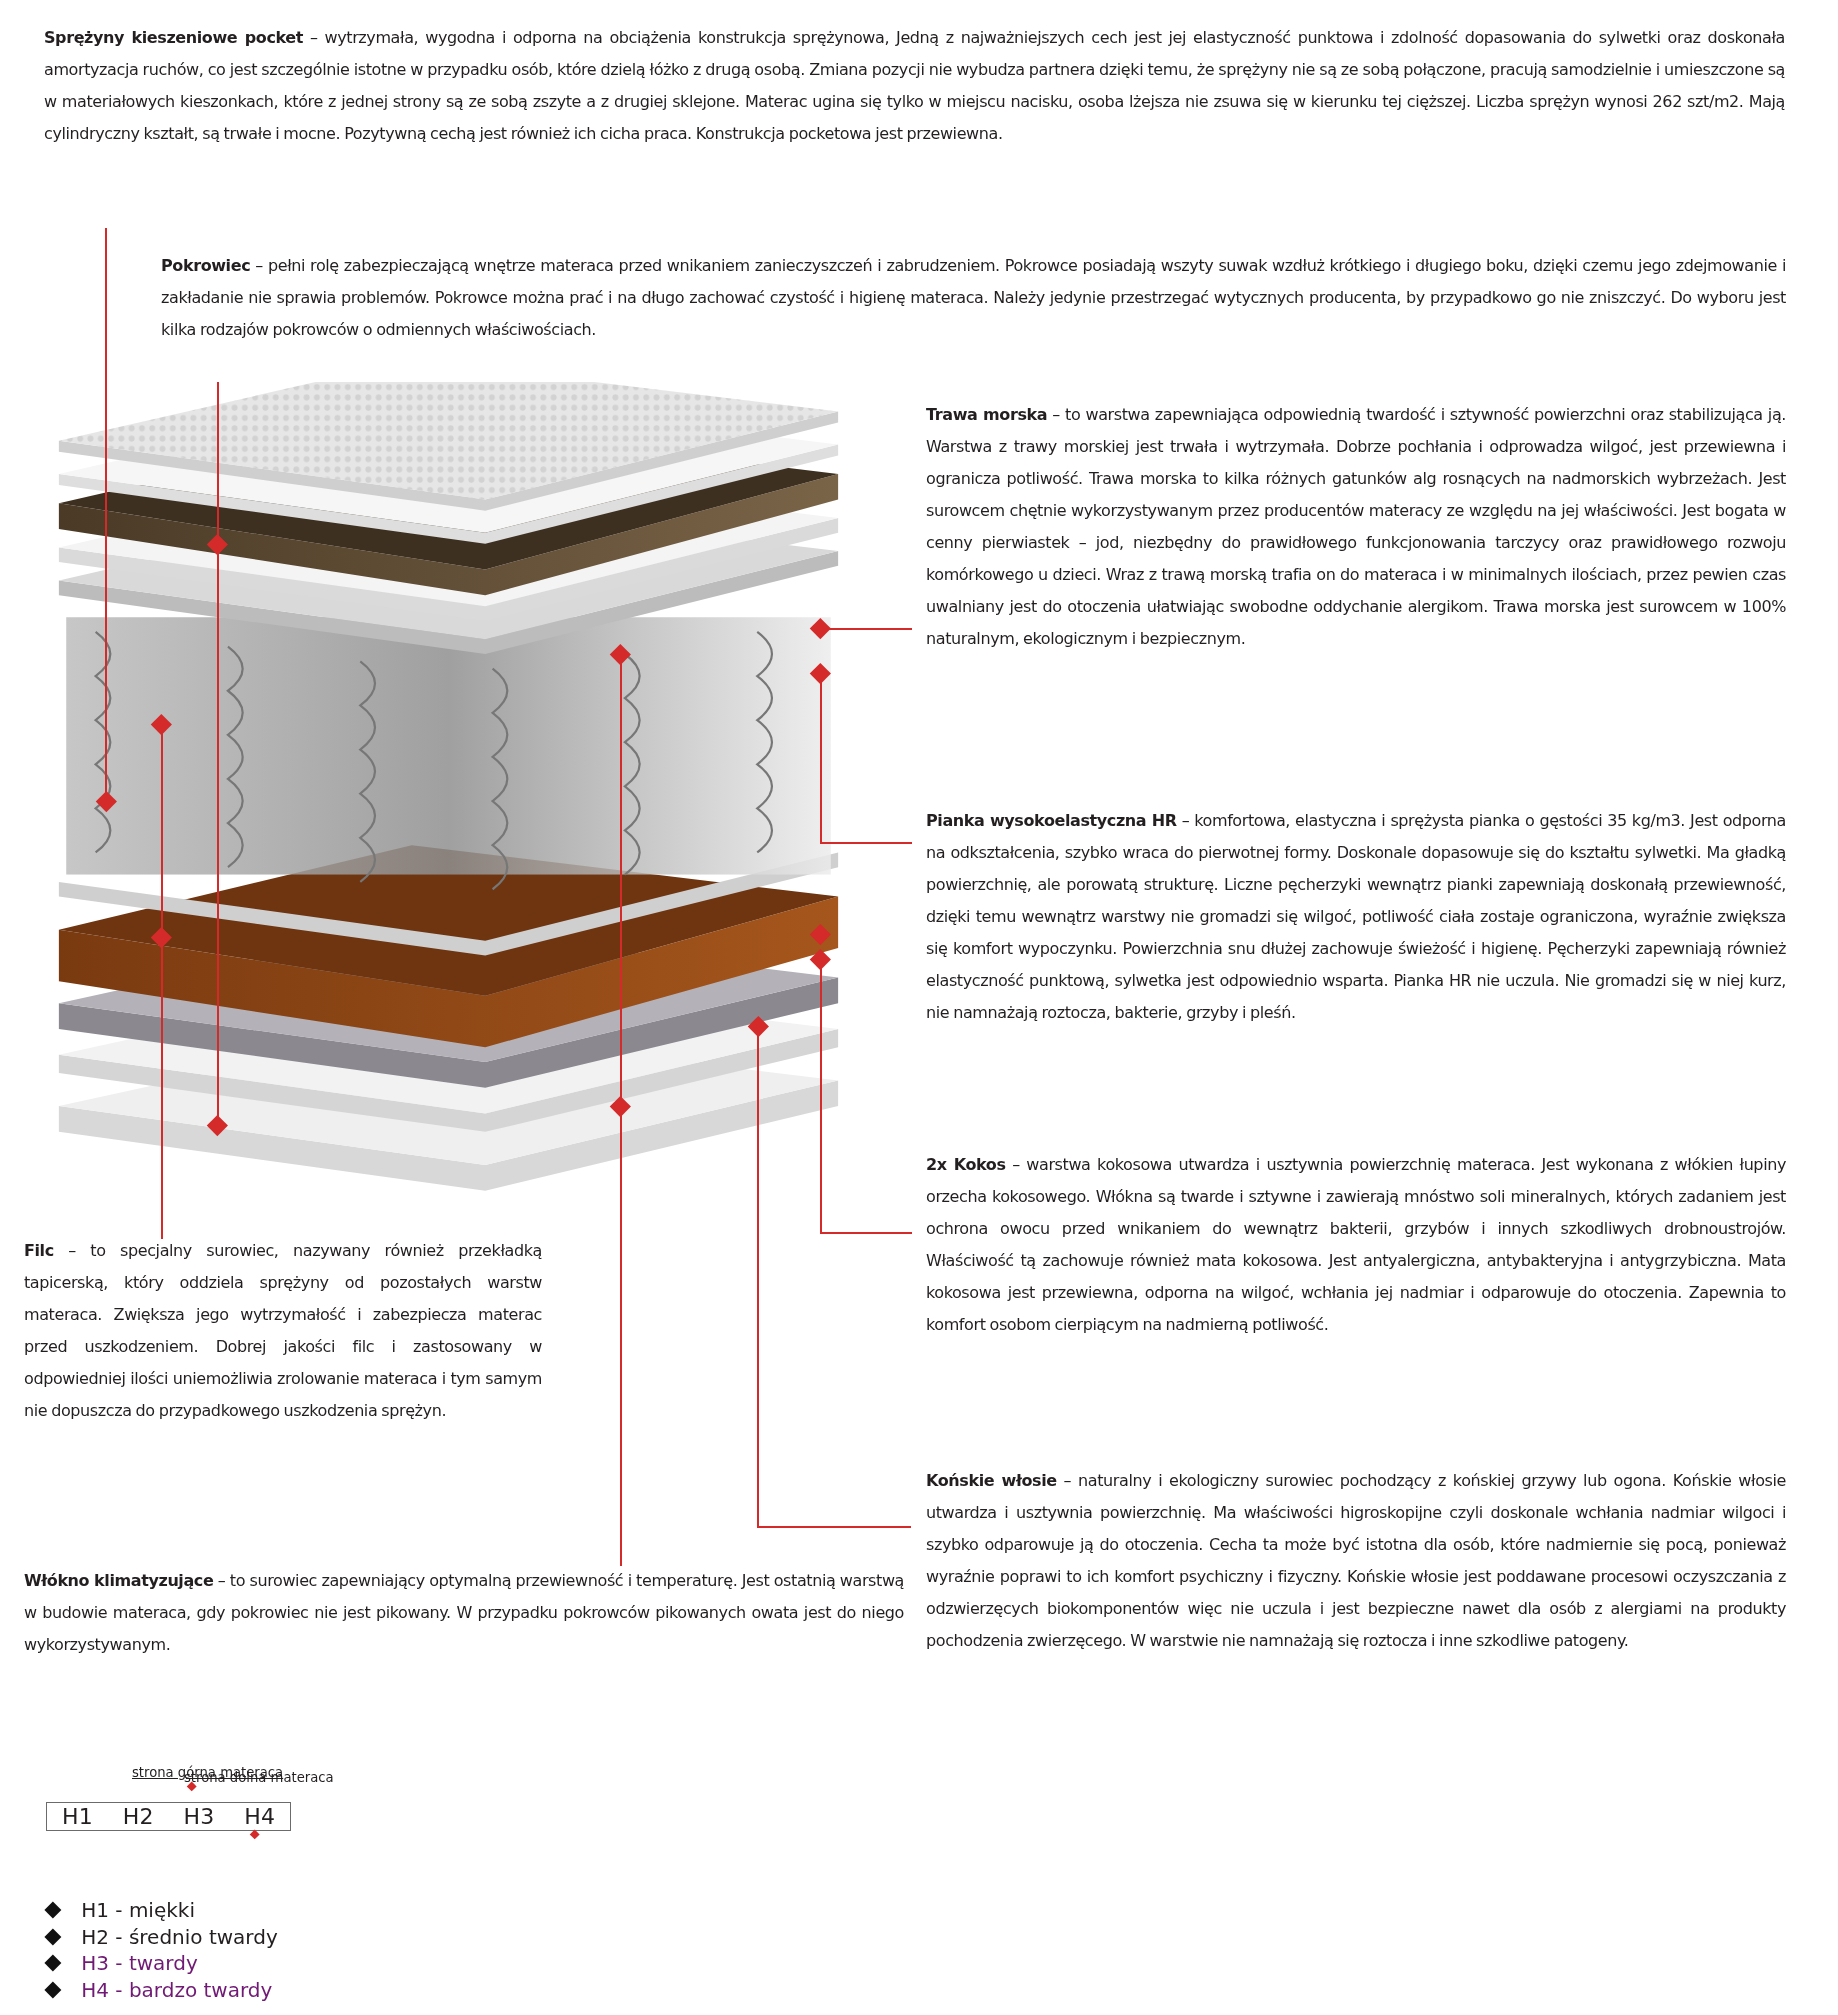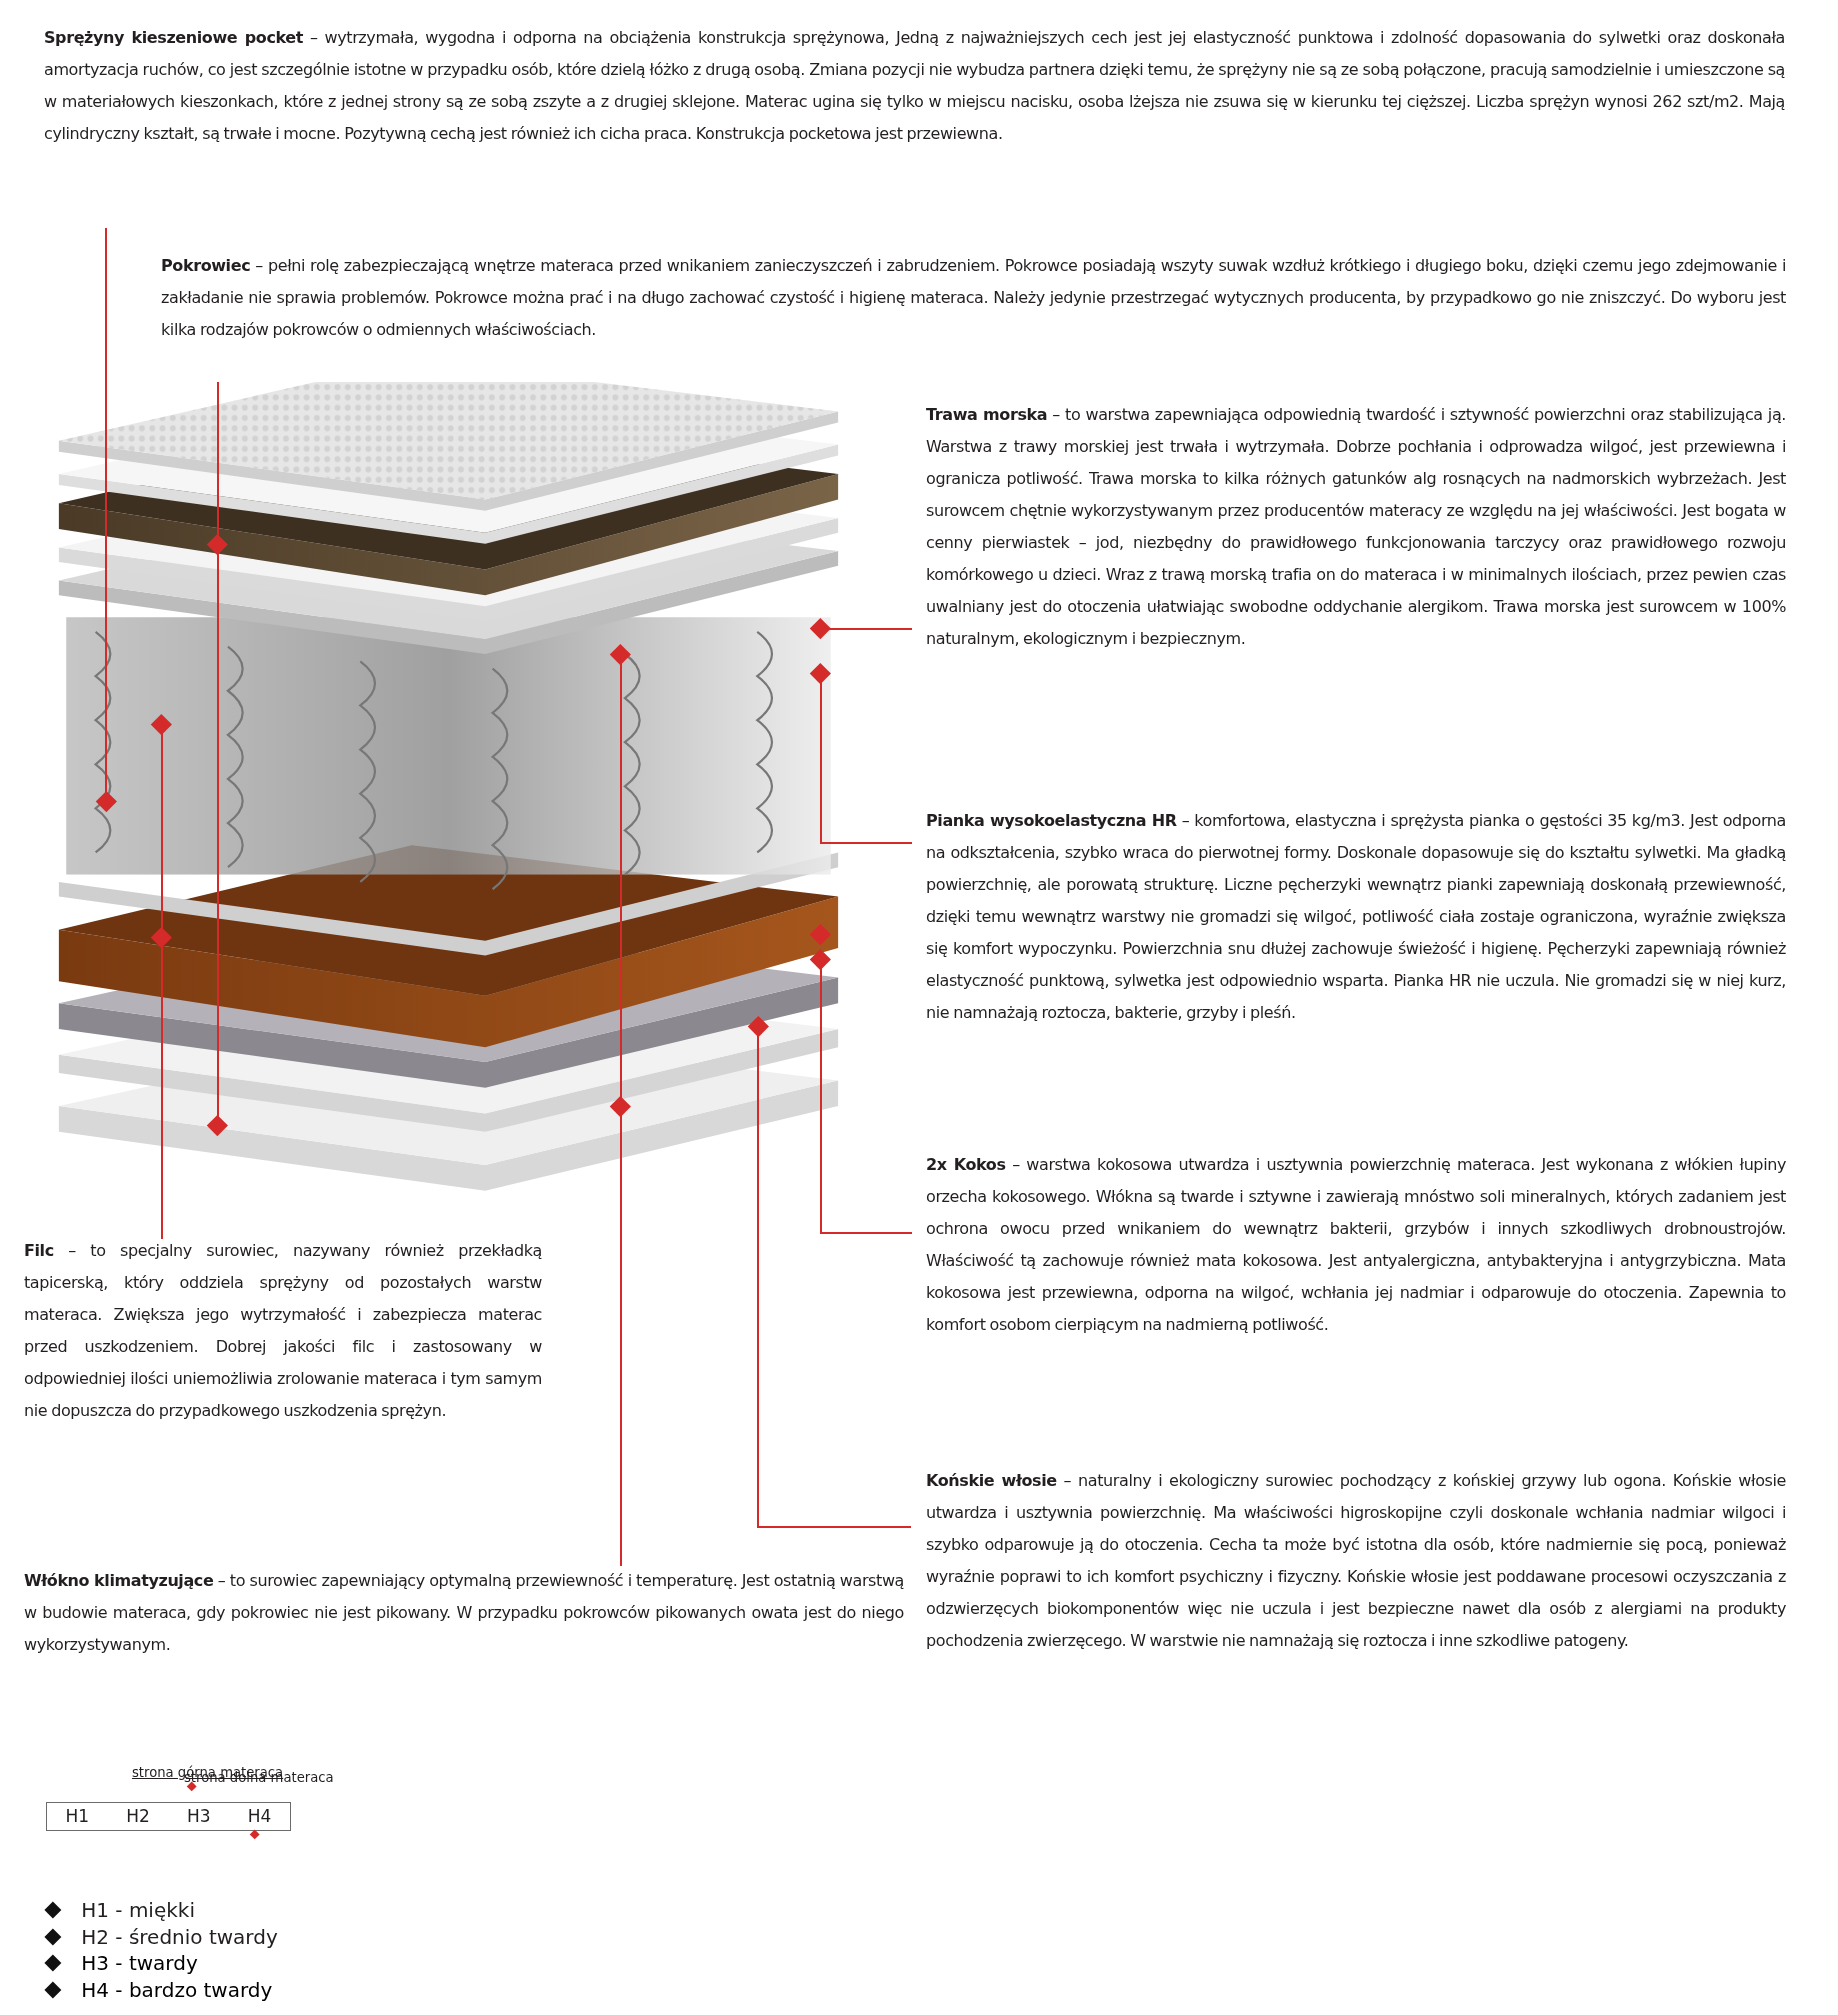--- a/index.html
+++ b/index.html
@@ -12,26 +12,26 @@
   #p-trawa { left:926px; top:399px; width:860px; }
   #p-pianka { left:926px; top:805px; width:860px; }
   #p-kokos { left:926px; top:1149px; width:860px; }
   #p-konskie { left:926px; top:1465px; width:860px; }
   #p-filc { left:24px; top:1235px; width:518px; }
   #p-wlokno { left:24px; top:1565px; width:880px; }
   .leader { position:absolute; background:#d42a2a; }
   .hline { height:2.2px; } .vline { width:2.2px; }
   .diamond { position:absolute; width:14.7px; height:14.7px; background:#d42a2a; transform:rotate(45deg); }
   #mattress { position:absolute; left:44px; top:382px; width:809px; height:816px; }
-  .scale-box { position:absolute; left:46px; top:1802px; width:243px; height:26.5px; border:1.5px solid #6b6b6b; display:flex; justify-content:space-around; align-items:center; font-size:17px; }
+  .scale-box { position:absolute; left:46px; top:1802px; width:243px; height:26.5px; border:1.5px solid #6b6b6b; display:flex; justify-content:space-around; align-items:center; font-size:22px; }
   .scale-label { position:absolute; font-size:13.2px; }
   .legend { position:absolute; left:40px; top:1897px; font-size:20px; line-height:26.5px; }
   .legend-item { display:flex; align-items:center; }
   .legend-item .bullet { width:11.8px; height:11.8px; background:#111; transform:rotate(45deg); margin-right:22px; margin-left:7.4px; }
-  .red { color:#000000; }
+  .red { color:#701a75; }
 </style>
 </head>
 <body>
 
 <div class="para" id="p-top"><b>Sprężyny kieszeniowe pocket</b><span> – wytrzymała, wygodna i odporna na obciążenia konstrukcja sprężynowa, Jedną z najważniejszych cech jest jej elastyczność punktowa i zdolność dopasowania do sylwetki oraz doskonała amortyzacja ruchów, co jest szczególnie istotne w przypadku osób, które dzielą łóżko z drugą osobą. Zmiana pozycji nie wybudza partnera dzięki temu, że sprężyny nie są ze sobą połączone, pracują samodzielnie i umieszczone są w materiałowych kieszonkach, które z jednej strony są ze sobą zszyte a z drugiej sklejone. Materac ugina się tylko w miejscu nacisku, osoba lżejsza nie zsuwa się w kierunku tej cięższej. Liczba sprężyn wynosi 262 szt/m2. Mają cylindryczny kształt, są trwałe i mocne. Pozytywną cechą jest również ich cicha praca. Konstrukcja pocketowa jest przewiewna.</span></div>
 <div class="para" id="p-pokrowiec"><b>Pokrowiec</b><span> – pełni rolę zabezpieczającą wnętrze materaca przed wnikaniem zanieczyszczeń i zabrudzeniem. Pokrowce posiadają wszyty suwak wzdłuż krótkiego i długiego boku, dzięki czemu jego zdejmowanie i zakładanie nie sprawia problemów. Pokrowce można prać i na długo zachować czystość i higienę materaca. Należy jedynie przestrzegać wytycznych producenta, by przypadkowo go nie zniszczyć. Do wyboru jest kilka rodzajów pokrowców o odmiennych właściwościach.</span></div>
 <div class="para" id="p-trawa"><b>Trawa morska</b><span> – to warstwa zapewniająca odpowiednią twardość i sztywność powierzchni oraz stabilizująca ją. Warstwa z trawy morskiej jest trwała i wytrzymała. Dobrze pochłania i odprowadza wilgoć, jest przewiewna i ogranicza potliwość. Trawa morska to kilka różnych gatunków alg rosnących na nadmorskich wybrzeżach. Jest surowcem chętnie wykorzystywanym przez producentów materacy ze względu na jej właściwości. Jest bogata w cenny pierwiastek – jod, niezbędny do prawidłowego funkcjonowania tarczycy oraz prawidłowego rozwoju komórkowego u dzieci. Wraz z trawą morską trafia on do materaca i w minimalnych ilościach, przez pewien czas uwalniany jest do otoczenia ułatwiając swobodne oddychanie alergikom. Trawa morska jest surowcem w 100% naturalnym, ekologicznym i bezpiecznym.</span></div>
 <div class="para" id="p-pianka"><b>Pianka wysokoelastyczna HR</b><span> – komfortowa, elastyczna i sprężysta pianka o gęstości 35 kg/m3. Jest odporna na odkształcenia, szybko wraca do pierwotnej formy. Doskonale dopasowuje się do kształtu sylwetki. Ma gładką powierzchnię, ale porowatą strukturę. Liczne pęcherzyki wewnątrz pianki zapewniają doskonałą przewiewność, dzięki temu wewnątrz warstwy nie gromadzi się wilgoć, potliwość ciała zostaje ograniczona, wyraźnie zwiększa się komfort wypoczynku. Powierzchnia snu dłużej zachowuje świeżość i higienę. Pęcherzyki zapewniają również elastyczność punktową, sylwetka jest odpowiednio wsparta. Pianka HR nie uczula. Nie gromadzi się w niej kurz, nie namnażają roztocza, bakterie, grzyby i pleśń.</span></div>
 <div class="para" id="p-kokos"><b>2x Kokos</b><span> – warstwa kokosowa utwardza i usztywnia powierzchnię materaca. Jest wykonana z włókien łupiny orzecha kokosowego. Włókna są twarde i sztywne i zawierają mnóstwo soli mineralnych, których zadaniem jest ochrona owocu przed wnikaniem do wewnątrz bakterii, grzybów i innych szkodliwych drobnoustrojów. Właściwość tą zachowuje również mata kokosowa. Jest antyalergiczna, antybakteryjna i antygrzybiczna. Mata kokosowa jest przewiewna, odporna na wilgoć, wchłania jej nadmiar i odparowuje do otoczenia. Zapewnia to komfort osobom cierpiącym na nadmierną potliwość.</span></div>
 <div class="para" id="p-konskie"><b>Końskie włosie</b><span> – naturalny i ekologiczny surowiec pochodzący z końskiej grzywy lub ogona. Końskie włosie utwardza i usztywnia powierzchnię. Ma właściwości higroskopijne czyli doskonale wchłania nadmiar wilgoci i szybko odparowuje ją do otoczenia. Cecha ta może być istotna dla osób, które nadmiernie się pocą, ponieważ wyraźnie poprawi to ich komfort psychiczny i fizyczny. Końskie włosie jest poddawane procesowi oczyszczania z odzwierzęcych biokomponentów więc nie uczula i jest bezpieczne nawet dla osób z alergiami na produkty pochodzenia zwierzęcego. W warstwie nie namnażają się roztocza i inne szkodliwe patogeny.</span></div>

